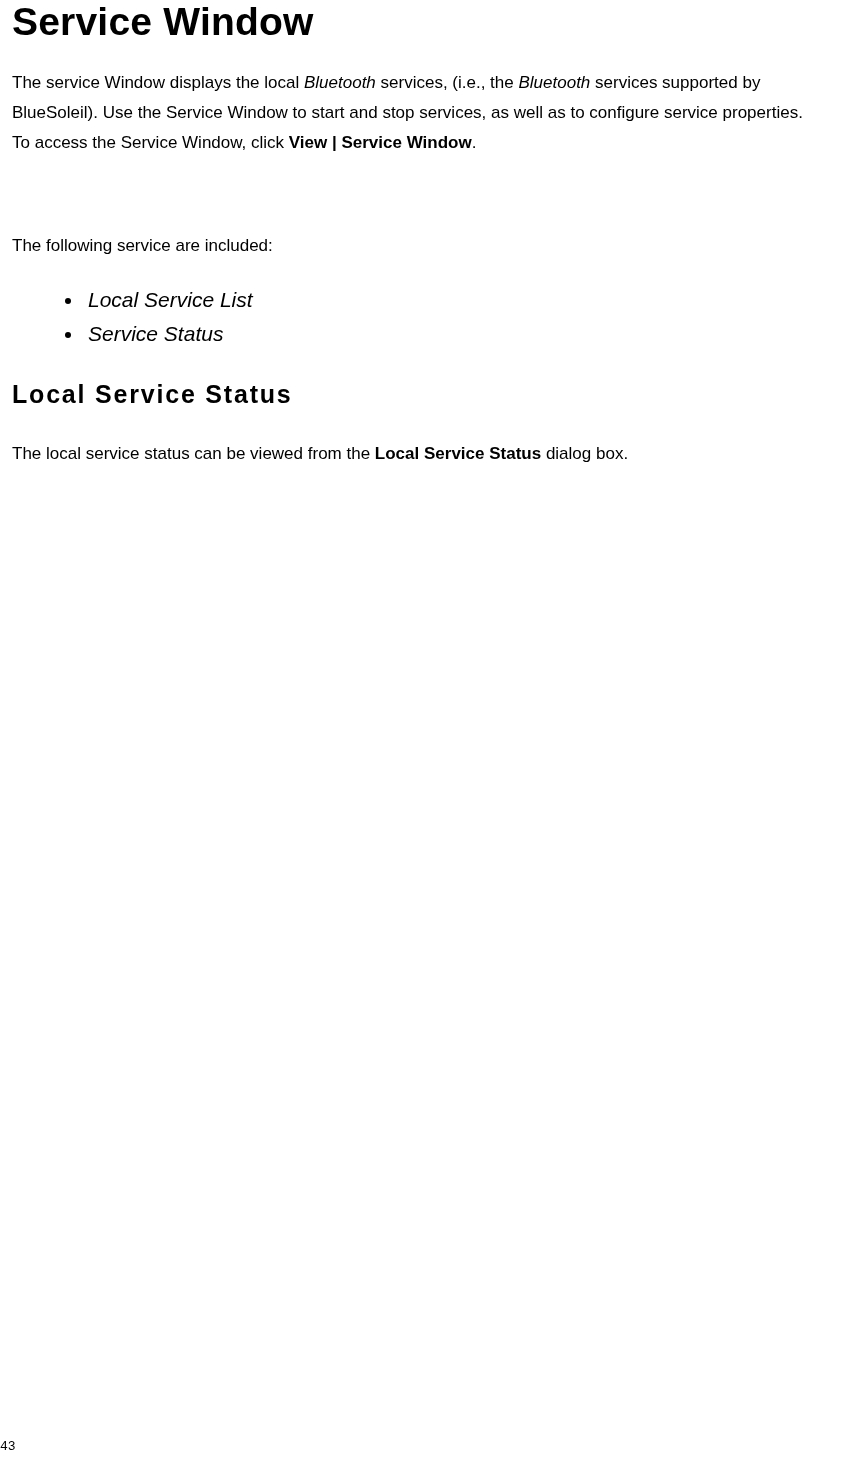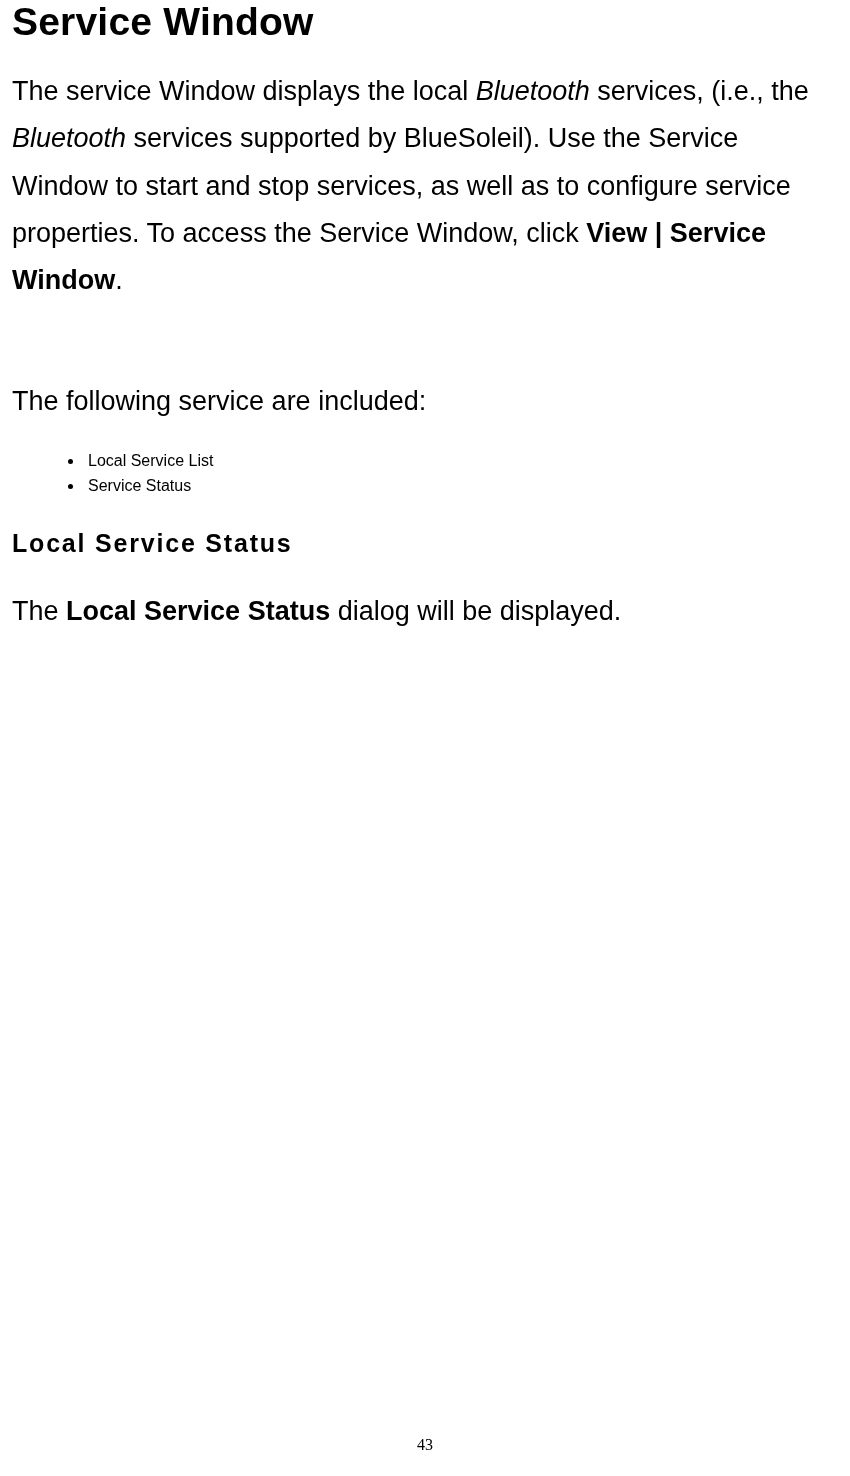--- a/index.html
+++ b/index.html
@@ -17,54 +17,54 @@
     padding: 0px 16px 0 12px;
     position: relative;
   }
   .h1 {
     font-size: 39px;
     font-weight: bold;
     margin: 0 0 24px 0;
     letter-spacing: 0.2px;
   }
   .para {
-    font-size: 27px;
+    font-size: 17px;
     line-height: 1.75;
     margin: 0 12px 22px 0;
   }
   .spacer {
     height: 52px;
   }
   .list {
     margin: 0 0 22px 0;
     padding-left: 72px;
   }
   .list li {
-    font-size: 16px;
+    font-size: 21px;
     line-height: 1.6;
     list-style-type: disc;
     padding-left: 4px;
+    font-style: italic;
   }
   .h2 {
     font-family: Verdana, Arial, sans-serif;
     font-size: 25px;
     font-weight: bold;
     letter-spacing: 1.8px;
     margin: 30px 0 30px 0;
   }
   .italic { font-style: italic; }
   .bold { font-weight: bold; }
   .page-number {
     position: absolute;
     bottom: 22px;
     left: 0;
     right: 0;
-    text-align: center;
-    font-family: Liberation Serif, serif;
-    font-size: 16px;
+    font-family: Liberation Mono, monospace;
+    font-size: 13px;
   }
 </style>
 </head>
 <body>
 
 <div class="page">
 
   <h1 class="h1">Service Window</h1>
 
   <p class="para">
@@ -75,21 +75,21 @@
 
   <p class="para">The following service are included:</p>
 
   <ul class="list">
     <li>Local Service List</li>
     <li>Service Status</li>
   </ul>
 
   <h2 class="h2">Local Service Status</h2>
 
+  <p class="para">
+    <span>The local service status can be viewed from the </span><span class="bold">Local Service Status</span><span> dialog box.</span>
+  </p>
 
 
-  <p class="para">
-    <span>The </span><span class="bold">Local Service Status</span><span> dialog will be displayed.</span>
-  </p>
 
   <div class="page-number">43</div>
 
 </div>
 
 </body></html>

